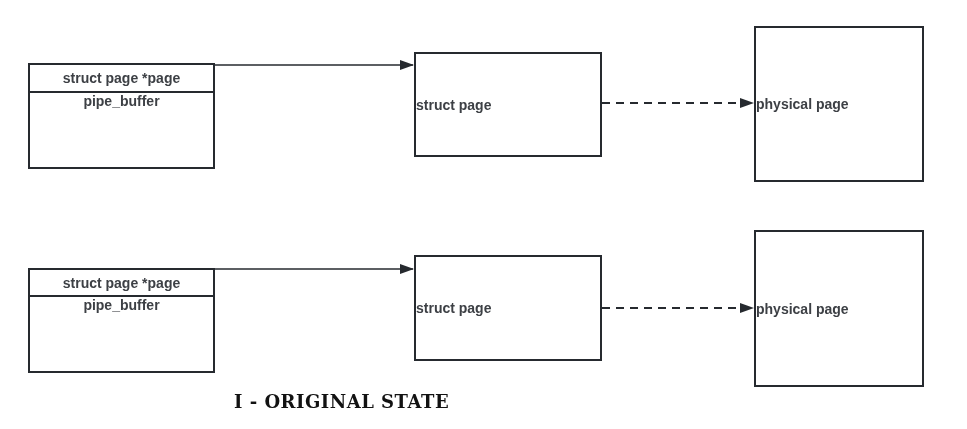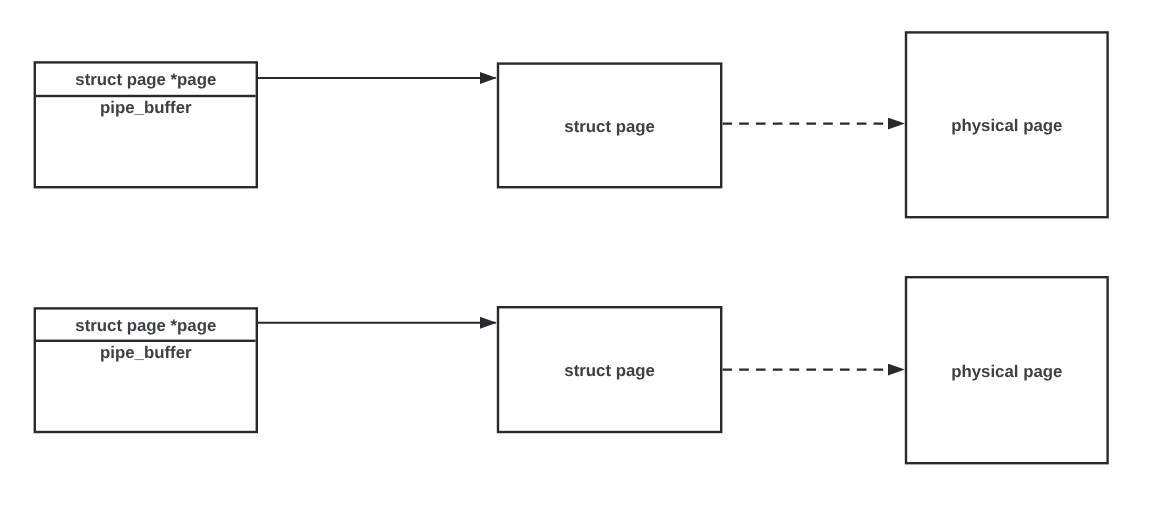--- a/index.html
+++ b/index.html
@@ -15,35 +15,35 @@
     font-family: "Liberation Sans", sans-serif;
     overflow: hidden;
   }
   .box {
     position: absolute;
     border: 2px solid #262a2f;
     background: #ffffff;
     box-sizing: border-box;
     display: flex;
     align-items: center;
-    justify-content: center;
     color: #3d4045;
     font-weight: bold;
     font-size: 14px;
   }
   .split-box {
     position: absolute;
     border: 2px solid #262a2f;
     background: #ffffff;
     box-sizing: border-box;
     display: flex;
     flex-direction: column;
     color: #3d4045;
     font-weight: bold;
     font-size: 14px;
+    margin-top: 12px;
   }
   .split-box .header {
     border-bottom: 2px solid #262a2f;
     display: flex;
     align-items: center;
     justify-content: center;
     box-sizing: border-box;
   }
   .split-box .body {
     flex: 1;
@@ -127,14 +127,15 @@
   </div>
 
   <div class="box struct-page-2">
     <span>struct page</span>
   </div>
 
   <div class="box physical-page-2">
     <span>physical page</span>
   </div>
 
+  <div class="caption">I - ORIGINAL STATE</div>
 
 </div>
 
 </body></html>

